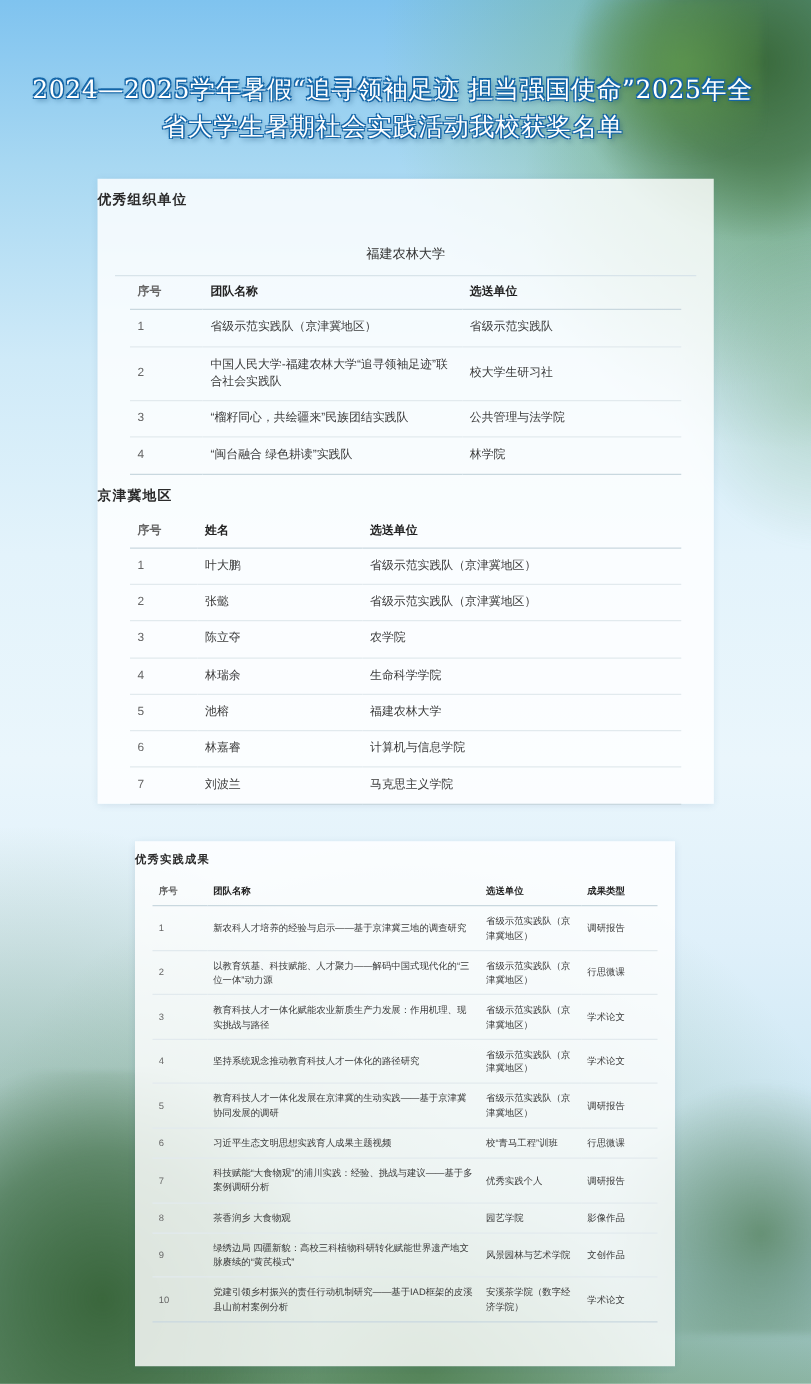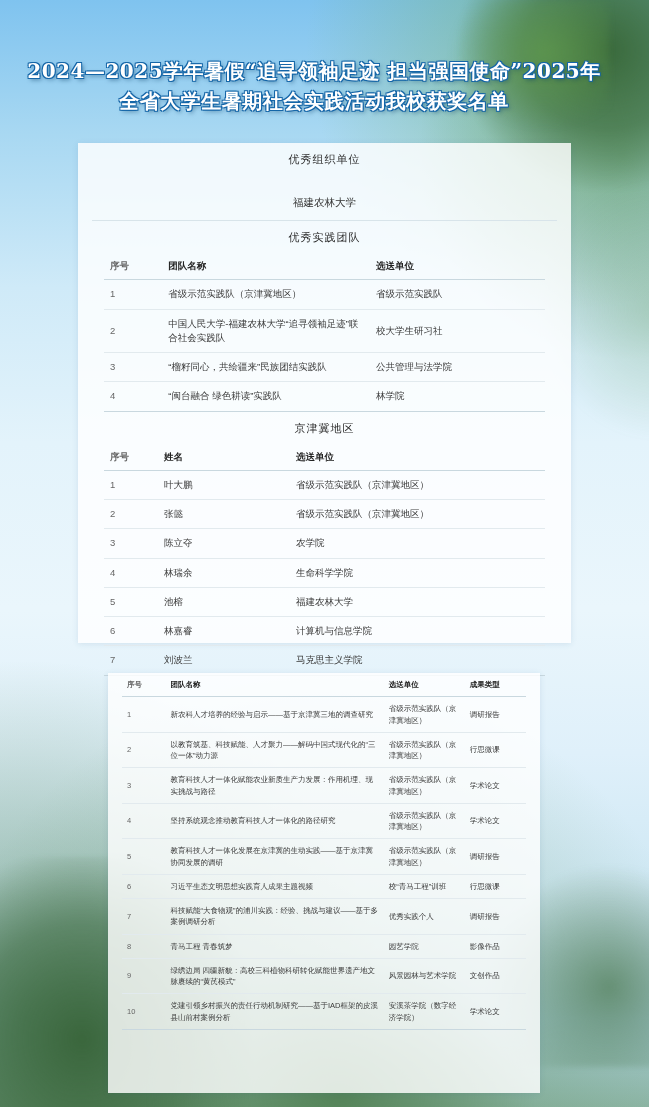--- a/index.html
+++ b/index.html
@@ -31,21 +31,21 @@
       background:radial-gradient(ellipse at 60% 60%, rgba(64,110,64,0.65) 0%, rgba(64,110,64,0) 72%);
       filter:blur(3px);}
   .f6{top:180px;right:-60px;width:170px;height:260px;
       background:radial-gradient(ellipse at 70% 50%, rgba(110,165,110,0.35) 0%, rgba(110,165,110,0) 70%);
       filter:blur(4px);}
 
   .poster-title{
     position:absolute;top:56px;left:0;width:628px;
     text-align:center;
     font-family:"DejaVu Serif","Liberation Serif",serif;
-    font-weight:bold;
+    font-weight:normal;
     font-size:20px;
     line-height:30px;
     letter-spacing:0.5px;
     color:#ffffff;
     text-shadow:
       0 0 1px #1566a8,
       1px 1px 0 #1566a8,
       -1px 1px 0 #1566a8,
       1px -1px 0 #1566a8,
       -1px -1px 0 #1566a8,
@@ -56,25 +56,25 @@
 
   .card{
     position:absolute;
     background:rgba(255,255,255,0.82);
     box-shadow:0 1px 6px rgba(40,90,130,0.12);
   }
   .card1{left:78px;top:143px;width:493px;height:500px;}
   .card2{left:108px;top:673px;width:432px;height:420px;}
 
   .sec-head{
-    text-align:center;
+    text-align:left;
     font-size:11px;
     color:#2b2b2b;
     padding:9px 0 8px;
-    font-weight:normal;
+    font-weight:bold;
     letter-spacing:1px;
   }
   .sec-sub{
     text-align:center;
     font-size:10.5px;
     color:#333;
     padding-bottom:10px;
     margin-top:21px;
   }
   .hr-soft{height:1px;background:#d8e4ea;margin:0 14px;}
@@ -124,21 +124,20 @@
 <div class="foliage f4"></div>
 <div class="foliage f5"></div>
 
 <div class="poster-title">2024—2025学年暑假“追寻领袖足迹 担当强国使命”2025年全省大学生暑期社会实践活动我校获奖名单</div>
 
 <div class="card card1">
   <div class="sec-head">优秀组织单位</div>
   <div class="sec-sub">福建农林大学</div>
   <div class="hr-soft"></div>
 
-  <div class="sec-head">优秀实践团队</div>
   <div class="tbl-wrap">
     <table class="t1">
       <thead>
         <tr>
           <th class="idx">序号</th>
           <th class="name">团队名称</th>
           <th class="unit">选送单位</th>
         </tr>
       </thead>
       <tbody>
@@ -211,20 +210,21 @@
           <td class="idx">7</td>
           <td class="name">刘波兰</td>
           <td class="unit">马克思主义学院</td>
         </tr>
       </tbody>
     </table>
   </div>
 </div>
 
 <div class="card card2">
+  <div class="sec-head small">优秀实践成果</div>
   <div class="tbl-wrap2">
     <table class="t3">
       <thead>
         <tr>
           <th class="idx">序号</th>
           <th class="name">团队名称</th>
           <th class="unit">选送单位</th>
           <th class="type">成果类型</th>
         </tr>
       </thead>
@@ -266,21 +266,21 @@
           <td class="type">行思微课</td>
         </tr>
         <tr>
           <td class="idx">7</td>
           <td class="name">科技赋能“大食物观”的浦川实践：经验、挑战与建议——基于多案例调研分析</td>
           <td class="unit">优秀实践个人</td>
           <td class="type">调研报告</td>
         </tr>
         <tr>
           <td class="idx">8</td>
-          <td class="name">青马工程 青春筑梦</td>
+          <td class="name">茶香润乡 大食物观</td>
           <td class="unit">园艺学院</td>
           <td class="type">影像作品</td>
         </tr>
         <tr>
           <td class="idx">9</td>
           <td class="name">绿绣边局 四疆新貌：高校三科植物科研转化赋能世界遗产地文脉赓续的“黄芪模式”</td>
           <td class="unit">风景园林与艺术学院</td>
           <td class="type">文创作品</td>
         </tr>
         <tr>

